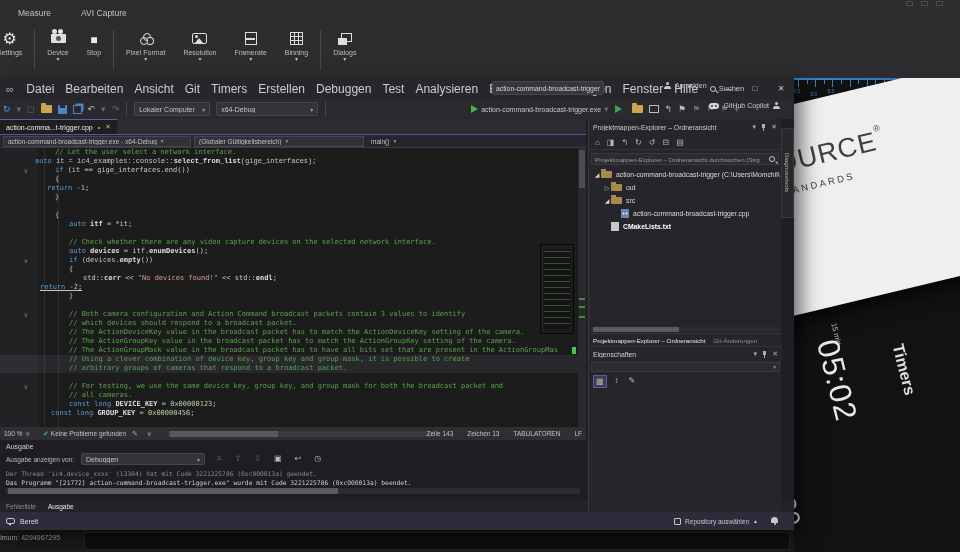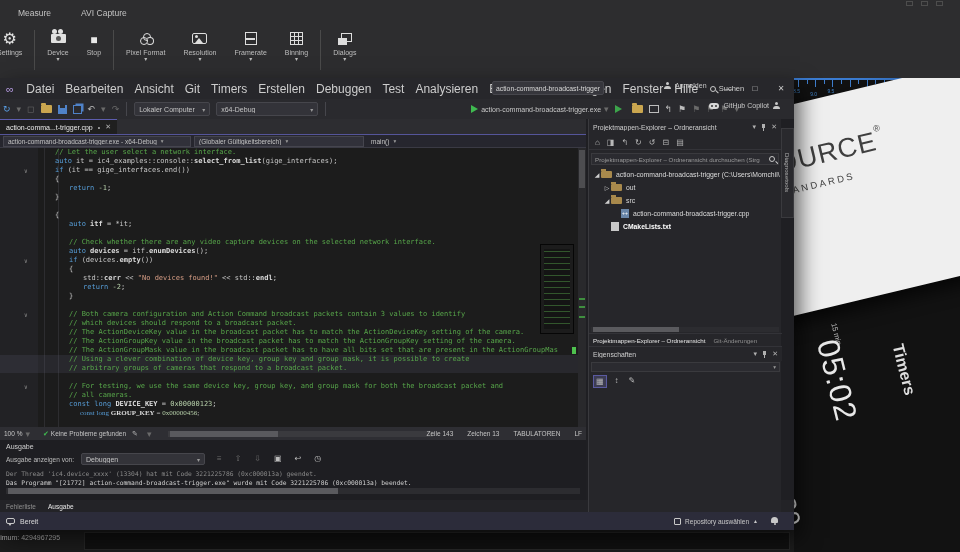--- a/index.html
+++ b/index.html
@@ -404,49 +404,49 @@
         <span class="navcaret">▾</span>
       </div>
     </div>
 
     <div class="abs code-wrap">
       <div class="gutter"></div>
       <div class="guide" style="left:44px;"></div>
       <div class="guide" style="left:58px;"></div>
       <div id="code-lines">
           <div class="code-line" style="padding-left: 55px;"><span class="tk-cm">// Let the user select a network interface.</span></div>
-          <div class="code-line" style="padding-left: 55px;"><span class="tk-kw">auto</span><span class="tk-pl"> it = ic4_examples::console::</span><span class="tk-fnb">select_from_list</span><span class="tk-pl">(gige_interfaces);</span></div>
+          <div class="code-line" style="padding-left: 35px; font-family: Liberation Mono, monospace;"><span class="tk-kw">auto</span><span class="tk-pl"> it = ic4_examples::console::</span><span class="tk-fnb">select_from_list</span><span class="tk-pl">(gige_interfaces);</span></div>
           <div class="code-line" style="padding-left: 55px;"><span class="fold">∨</span><span class="tk-kw">if</span><span class="tk-pl"> (it </span><span class="tk-op">==</span><span class="tk-pl"> gige_interfaces.end())</span></div>
           <div class="code-line" style="padding-left: 55px;"><span class="tk-pl">{</span></div>
-          <div class="code-line" style="padding-left: 69px;"><span class="tk-kw">return</span><span class="tk-pl"> </span><span class="tk-num">-1</span><span class="tk-pl">;</span></div>
+          <div class="code-line" style="padding-left: 35px; margin-left: 12px;"><span class="tk-kw">return</span><span class="tk-pl"> </span><span class="tk-num">-1</span><span class="tk-pl">;</span></div>
           <div class="code-line" style="padding-left: 55px;"><span class="tk-pl">}</span></div>
           <div class="code-line" style="padding-left: 41px;"></div>
           <div class="code-line" style="padding-left: 55px;"><span class="tk-pl">{</span></div>
           <div class="code-line" style="padding-left: 69px;"><span class="tk-kw">auto</span><span class="tk-pl"> </span><span class="tk-fnb">itf</span><span class="tk-pl"> = *it;</span></div>
           <div class="code-line" style="padding-left: 41px;"></div>
           <div class="code-line" style="padding-left: 69px;"><span class="tk-cm">// Check whether there are any video capture devices on the selected network interface.</span></div>
           <div class="code-line" style="padding-left: 69px;"><span class="tk-kw">auto</span><span class="tk-pl"> </span><span class="tk-fnb">devices</span><span class="tk-pl"> = itf.</span><span class="tk-fnb">enumDevices</span><span class="tk-pl">();</span></div>
           <div class="code-line" style="padding-left: 69px;"><span class="fold">∨</span><span class="tk-kw">if</span><span class="tk-pl"> (devices.</span><span class="tk-fnb">empty</span><span class="tk-pl">())</span></div>
           <div class="code-line" style="padding-left: 69px;"><span class="tk-pl">{</span></div>
           <div class="code-line" style="padding-left: 83px;"><span class="tk-pl">std::</span><span class="tk-fnb">cerr</span><span class="tk-pl"> &lt;&lt; </span><span class="tk-str">"No devices found!"</span><span class="tk-pl"> &lt;&lt; std::</span><span class="tk-fnb">endl</span><span class="tk-pl">;</span></div>
-          <div class="code-line" style="padding-left: 83px;"><span class="tk-kw">return</span><span class="tk-pl"> </span><span class="tk-num">-2</span><span class="tk-pl">;</span></div>
+          <div class="code-line" style="padding-left: 40px; text-decoration: underline;"><span class="tk-kw">return</span><span class="tk-pl"> </span><span class="tk-num">-2</span><span class="tk-pl">;</span></div>
           <div class="code-line" style="padding-left: 69px;"><span class="tk-pl">}</span></div>
           <div class="code-line" style="padding-left: 41px;"></div>
           <div class="code-line" style="padding-left: 69px;"><span class="fold">∨</span><span class="tk-cm">// Both camera configuration and Action Command broadcast packets contain 3 values to identify</span></div>
           <div class="code-line" style="padding-left: 69px;"><span class="tk-cm">// which devices should respond to a broadcast packet.</span></div>
           <div class="code-line" style="padding-left: 69px;"><span class="tk-cm">// The ActionDeviceKey value in the broadcast packet has to match the ActionDeviceKey setting of the camera.</span></div>
           <div class="code-line" style="padding-left: 69px;"><span class="tk-cm">// The ActionGroupKey value in the broadcast packet has to match the ActionGroupKey setting of the camera.</span></div>
           <div class="code-line" style="padding-left: 69px;"><span class="tk-cm">// The ActionGroupMask value in the broadcast packet has to have all bits set that are present in the ActionGroupMas</span><span class="line-mark"></span></div>
           <div class="code-line hl" style="padding-left: 69px;"><span class="tk-cm">// Using a clever combination of device key, group key and group mask, it is possible to create</span></div>
           <div class="code-line hl" style="padding-left: 69px;"><span class="tk-cm">// arbitrary groups of cameras that respond to a broadcast packet.</span></div>
           <div class="code-line" style="padding-left: 41px;"></div>
           <div class="code-line" style="padding-left: 69px;"><span class="fold">∨</span><span class="tk-cm">// For testing, we use the same device key, group key, and group mask for both the broadcast packet and</span></div>
           <div class="code-line" style="padding-left: 69px;"><span class="tk-cm">// all cameras.</span></div>
           <div class="code-line" style="padding-left: 69px;"><span class="tk-kw">const</span><span class="tk-pl"> </span><span class="tk-kw">long</span><span class="tk-pl"> </span><span class="tk-fnb">DEVICE_KEY</span><span class="tk-pl"> = </span><span class="tk-num">0x00000123</span><span class="tk-pl">;</span></div>
-          <div class="code-line" style="padding-left: 80px; font-family: Liberation Serif, serif;"><span class="tk-kw">const</span><span class="tk-pl"> </span><span class="tk-kw">long</span><span class="tk-pl"> </span><span class="tk-fnb">GROUP_KEY</span><span class="tk-pl"> = </span><span class="tk-num">0x00000456</span><span class="tk-pl">;</span></div>
+          <div class="code-line" style="padding-left: 51px;"><span class="tk-kw">const</span><span class="tk-pl"> </span><span class="tk-kw">long</span><span class="tk-pl"> </span><span class="tk-fnb">GROUP_KEY</span><span class="tk-pl"> = </span><span class="tk-num">0x00000456</span><span class="tk-pl">;</span></div>
         </div>
       <div class="abs peekbox"></div>
       <div class="abs vscroll">
         <div class="vthumb"></div>
         <div class="vmark" style="top:150px;"></div>
         <div class="vmark" style="top:158px;"></div>
         <div class="vmark" style="top:168px;"></div>
       </div>
     </div>
 

